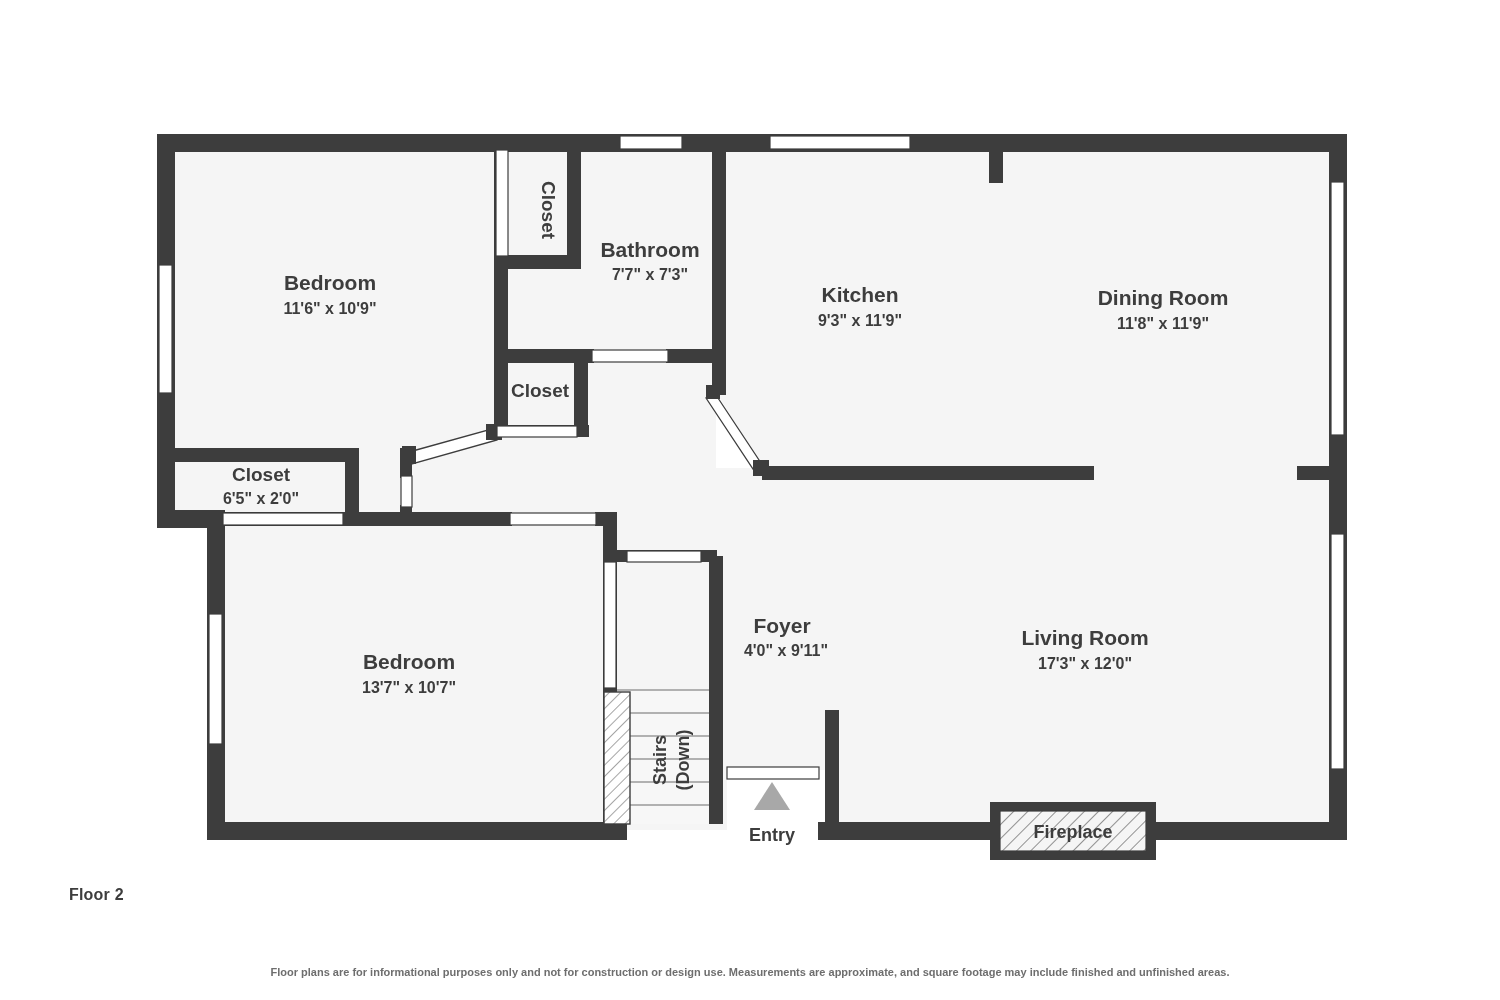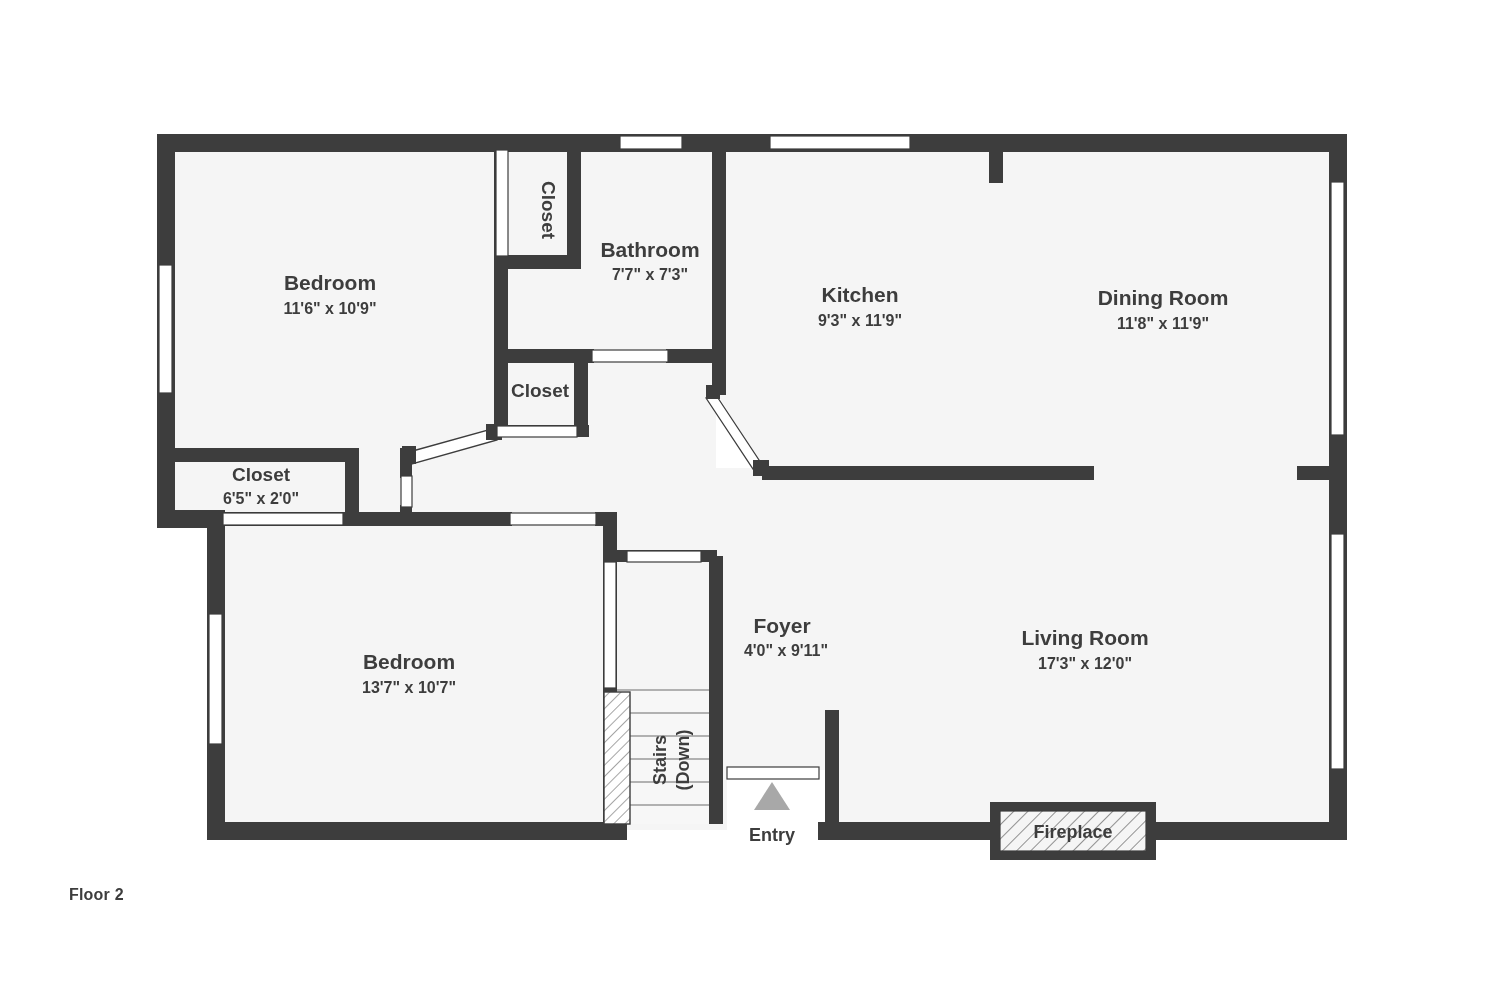--- a/index.html
+++ b/index.html
@@ -276,14 +276,15 @@
 
     <text class="feature-label" x="1073" y="838" text-anchor="middle">Fireplace</text>
 
     <text class="feature-label" x="772" y="841" text-anchor="middle">Entry</text>
 
   </g>
 
 </svg>
 
 <div class="floor-label">Floor 2</div>
+<div class="disclaimer">Floor plans are for informational purposes only and not for construction or design use. Measurements are approximate, and square footage may include finished and unfinished areas.</div>
 
 </div>
 
 </body></html>

